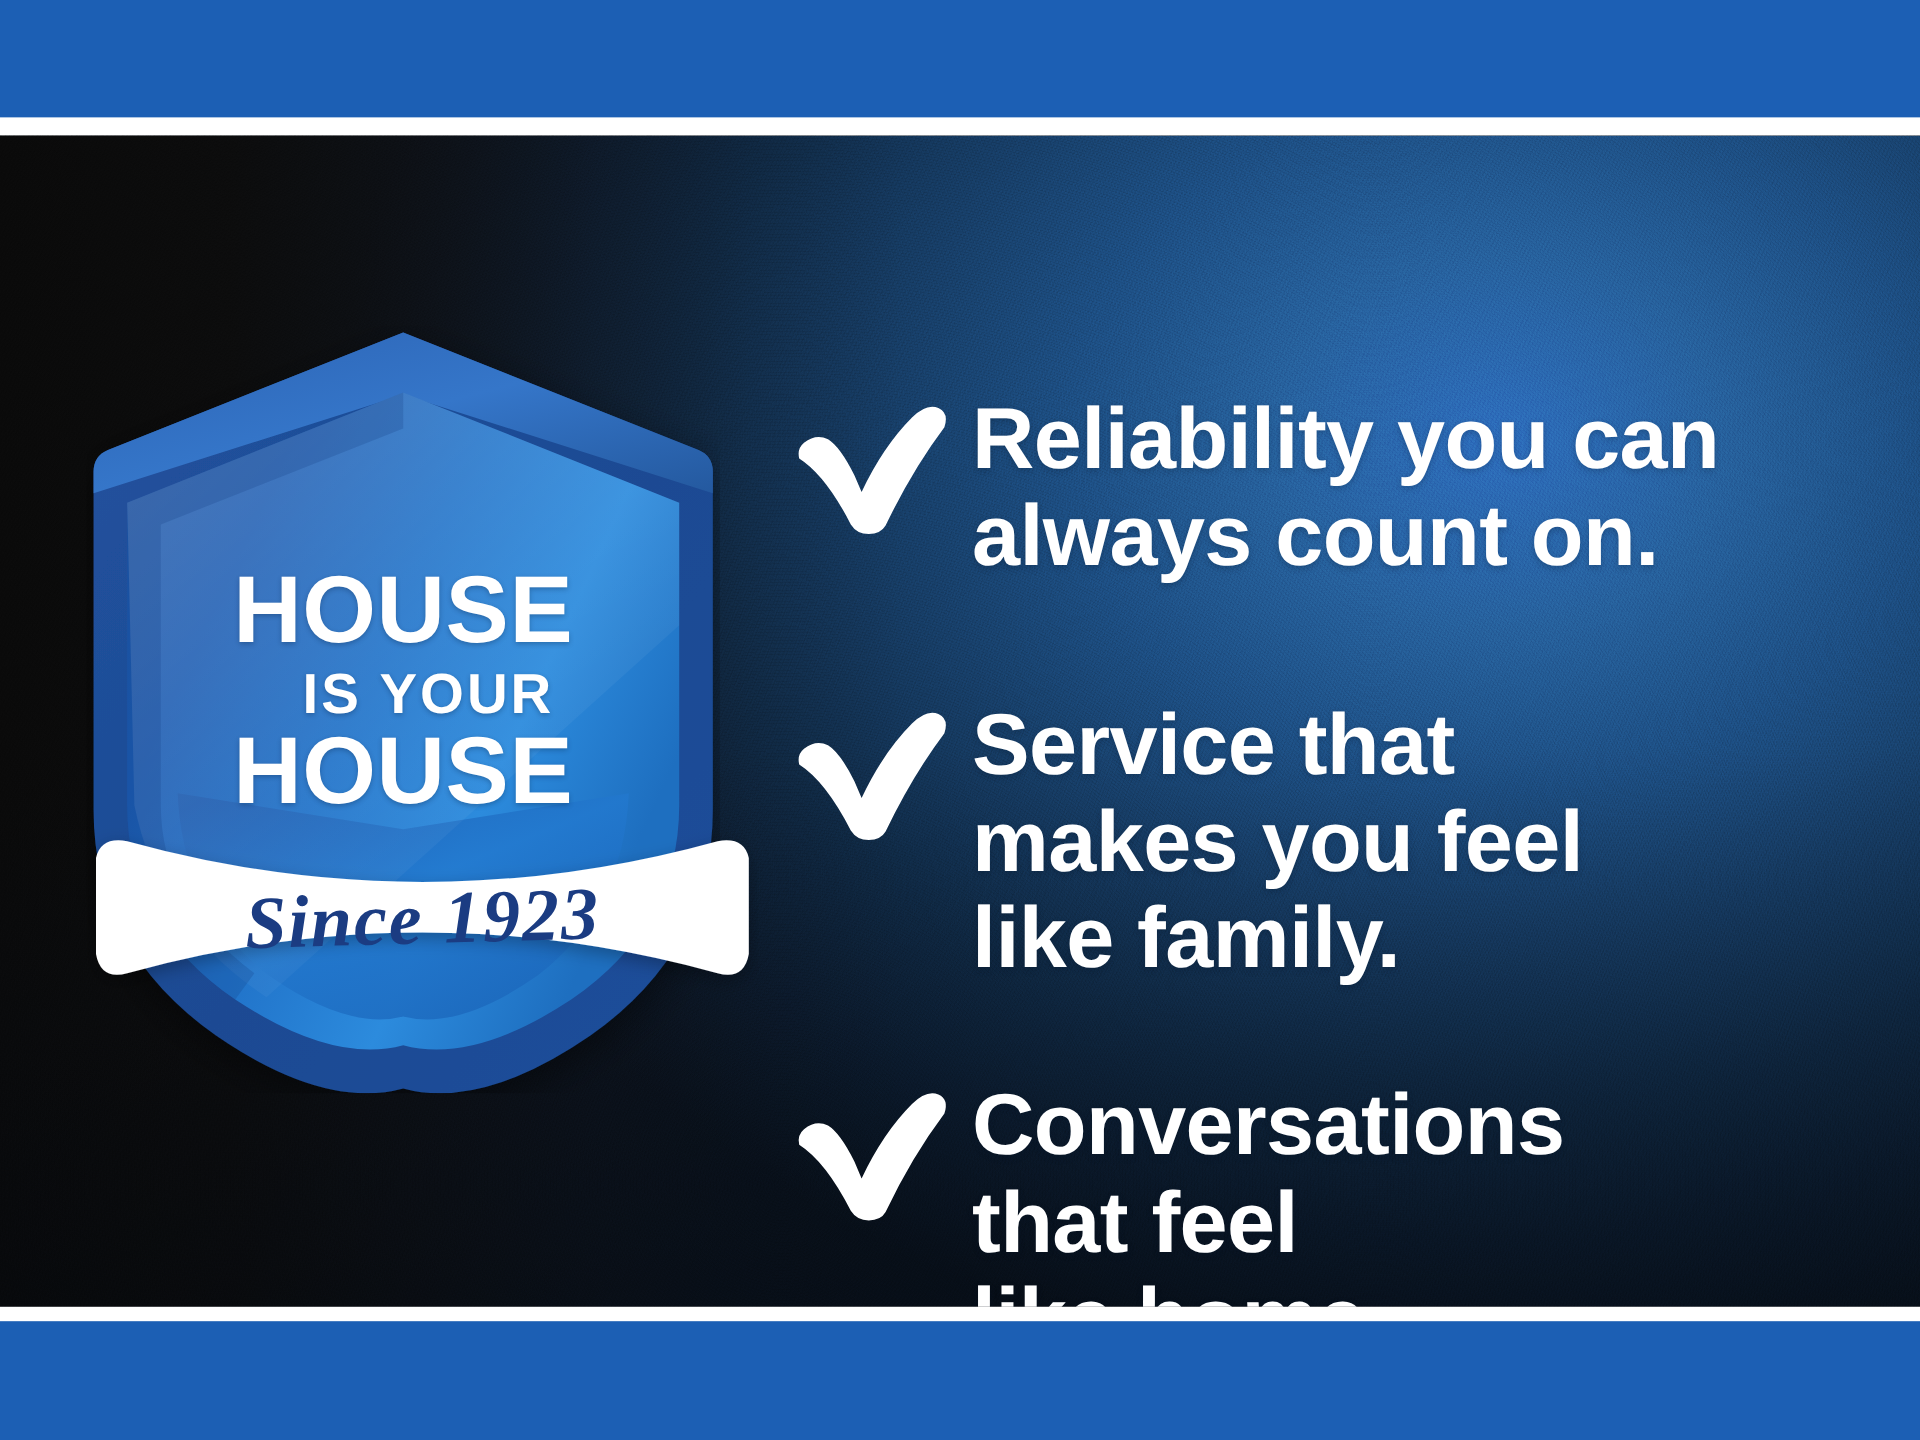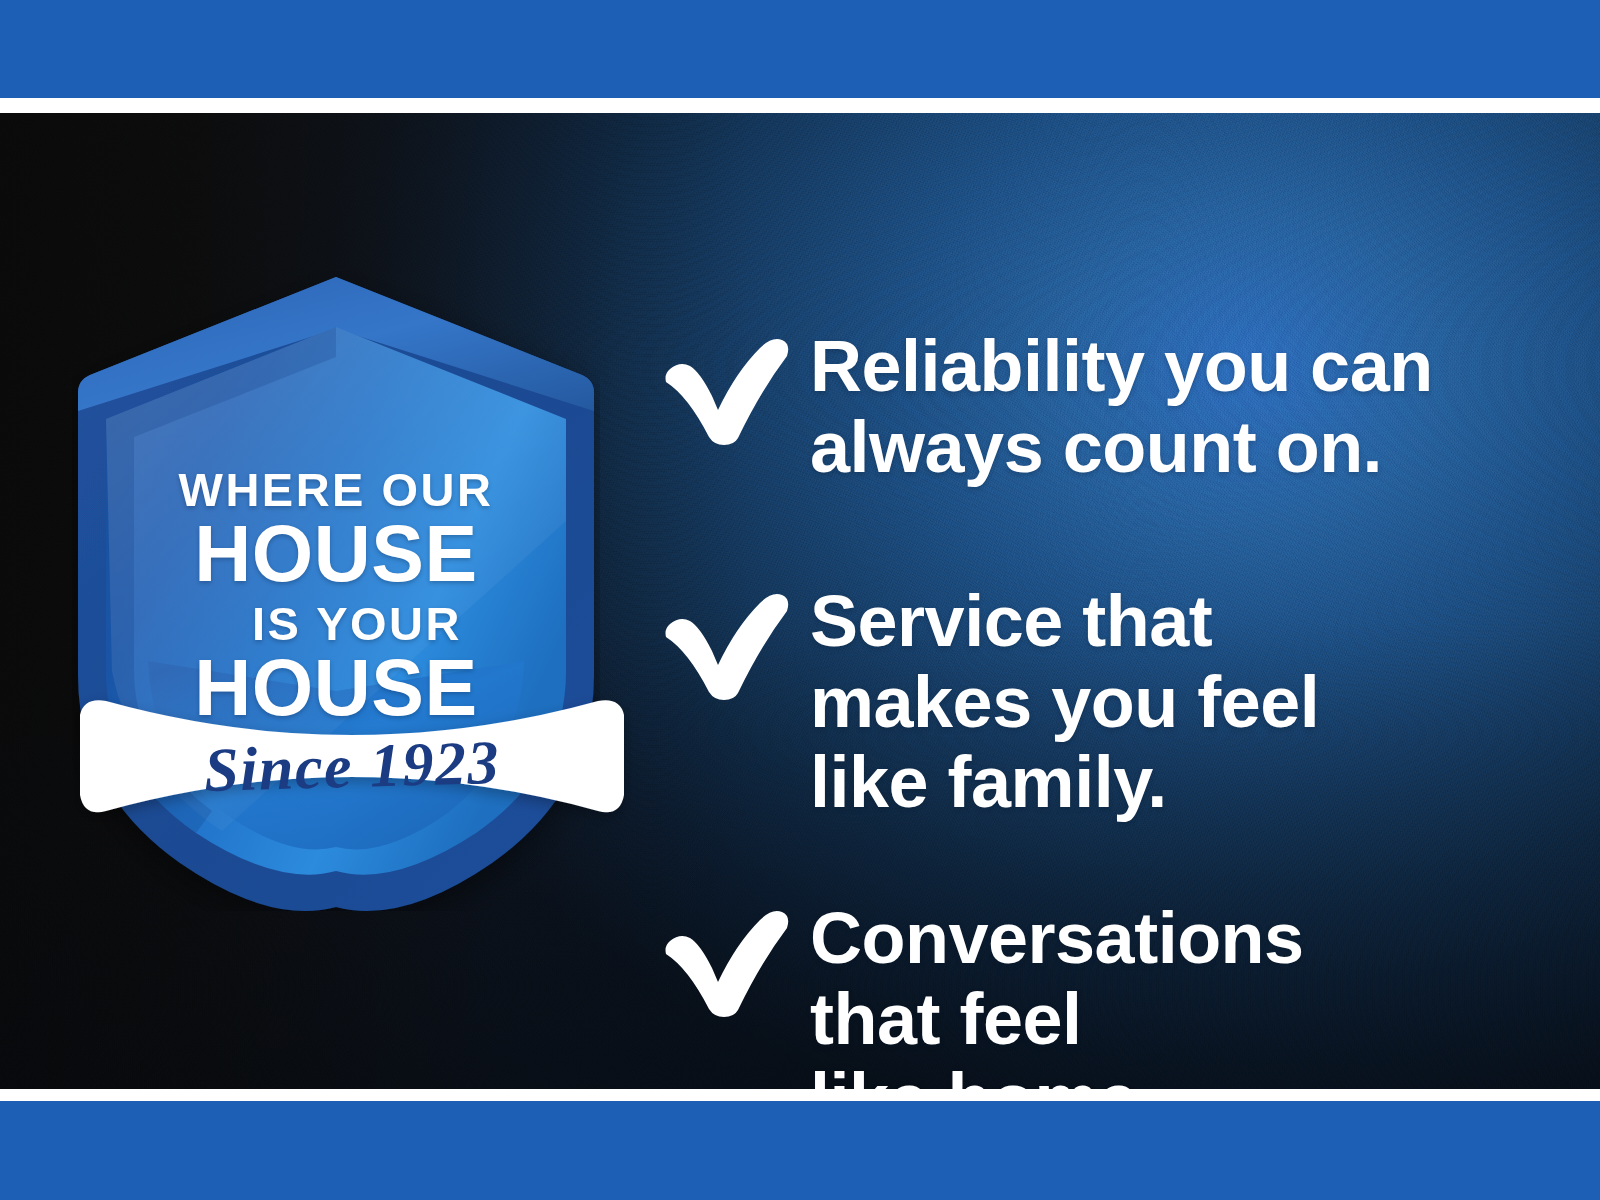--- a/index.html
+++ b/index.html
@@ -263,21 +263,20 @@
                  Q 218 588 152 542
                  Q 80 486 76 390
                  Z" fill="url(#gLowerFace)" opacity="0.85"></path>
 
         <path d="M 264 56 L 494 148 L 494 250 L 150 560 Q 60 500 40 400 L 34 148 Z" fill="url(#gSheen)"></path>
 
         <path d="M 34 148 L 264 56 L 264 86 L 62 166 L 62 400 Q 62 482 140 540 L 124 562 Q 34 500 34 400 Z" fill="#103C80" opacity="0.22"></path>
       </svg>
 
       <div id="badge-text">
-        <div class="bt-sm">WHERE OUR</div>
         <div class="bt-lg">HOUSE</div>
         <div class="bt-sm2">IS YOUR</div>
         <div class="bt-lg2">HOUSE</div>
       </div>
 
       <div id="ribbon">
         <svg id="ribbon-svg" viewBox="0 0 560 180">
           <defs>
             <filter id="ribShadow" x="-15%" y="-25%" width="130%" height="170%">
               <feDropShadow dx="0" dy="5" stdDeviation="7" flood-color="#000000" flood-opacity="0.28"></feDropShadow>

